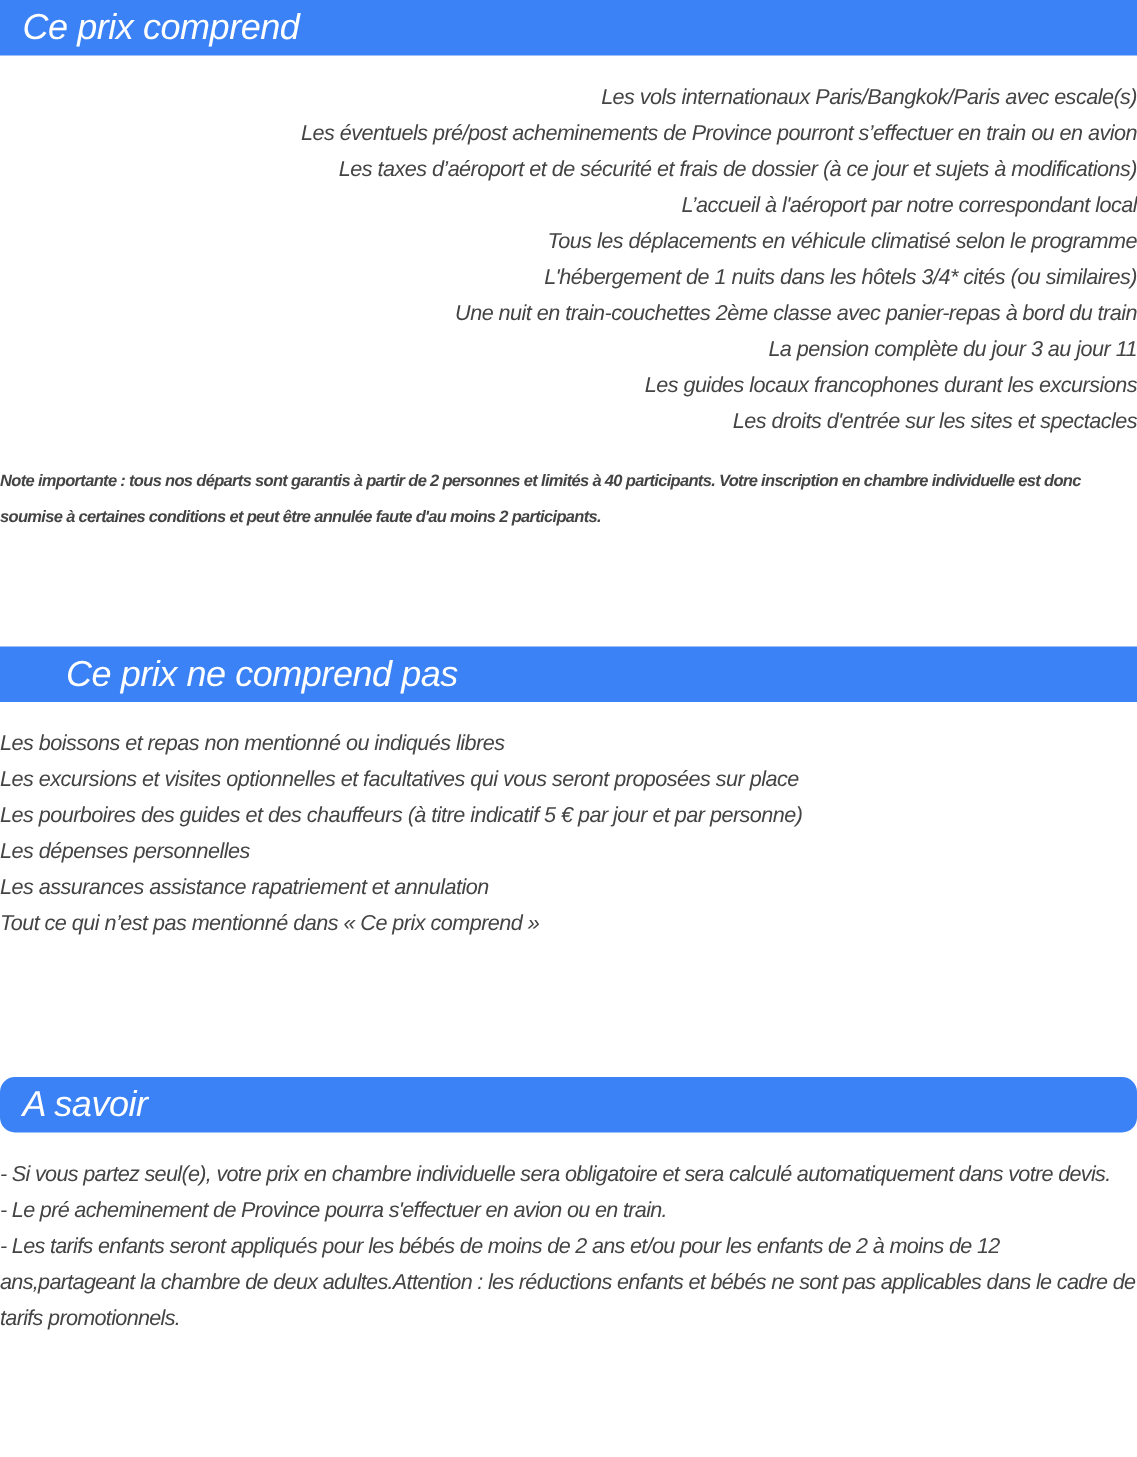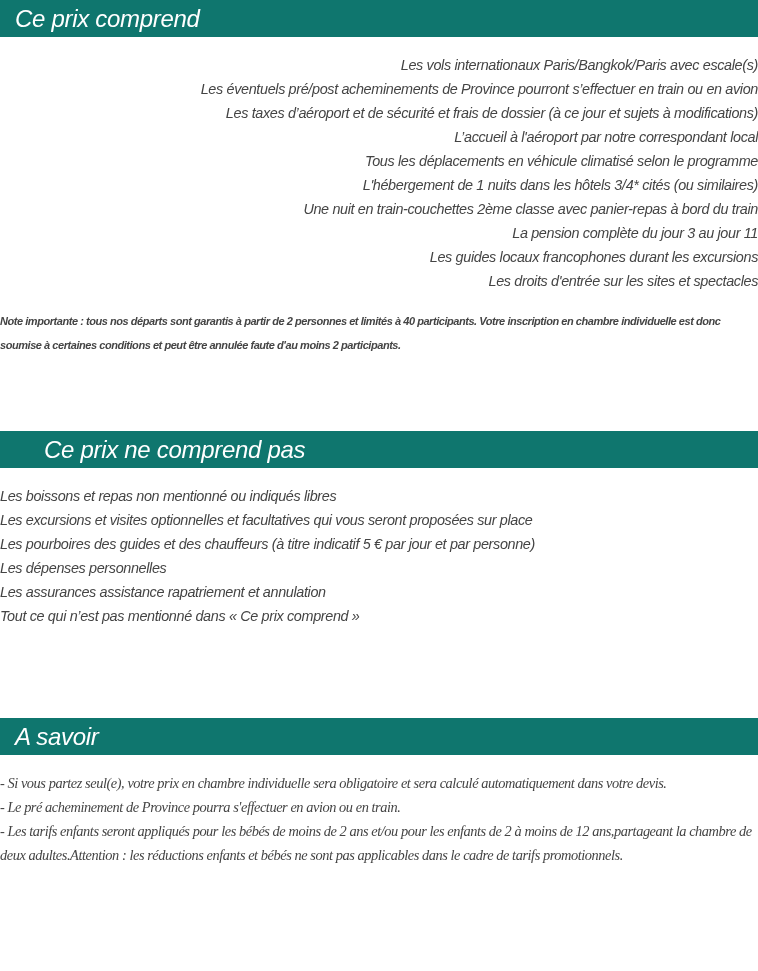--- a/index.html
+++ b/index.html
@@ -9,21 +9,21 @@
     }
     body {
       width: 758px;
       height: 971px;
       overflow: hidden;
       position: relative;
       font-family: "Liberation Sans", sans-serif;
       color: #444444;
     }
     .section-header {
-      background: #0f766e;
+      background: #3b82f6;
       height: 37px;
       box-sizing: border-box;
       padding-left: 15px;
       display: flex;
       align-items: center;
     }
     .section-header h2 {
       margin: 0;
       color: #ffffff;
       font-style: italic;
@@ -54,28 +54,27 @@
       color: #444444;
       margin: 0;
     }
     .para {
       font-style: italic;
       font-size: 14.4px;
       line-height: 24px;
       letter-spacing: -0.45px;
       color: #444444;
       margin: 0;
-      font-family: Liberation Serif, serif;
     }
     #sec1 { position: absolute; left: 0; top: 0; width: 758px; }
     #sec1-list { position: absolute; left: 0; top: 53px; width: 758px; text-align: right; }
     #sec1-note { position: absolute; left: 0; top: 309px; width: 758px; }
     #sec2 { position: absolute; left: 0; top: 431px; width: 758px; padding-left: 44px; }
     #sec2-list { position: absolute; left: 0; top: 484px; width: 758px; }
-    #sec3 { position: absolute; left: 0; top: 718px; width: 758px; }
+    #sec3 { position: absolute; left: 0; top: 718px; width: 758px; border-radius: 10px; }
     #sec3-text { position: absolute; left: 0; top: 771px; width: 758px; }
   </style>
 </head>
 <body>
 
 <div id="sec1" class="section-header">
   <h2>Ce prix comprend</h2>
 </div>
 <ul id="sec1-list" class="list">
   <li>Les vols internationaux Paris/Bangkok/Paris avec escale(s)</li>

